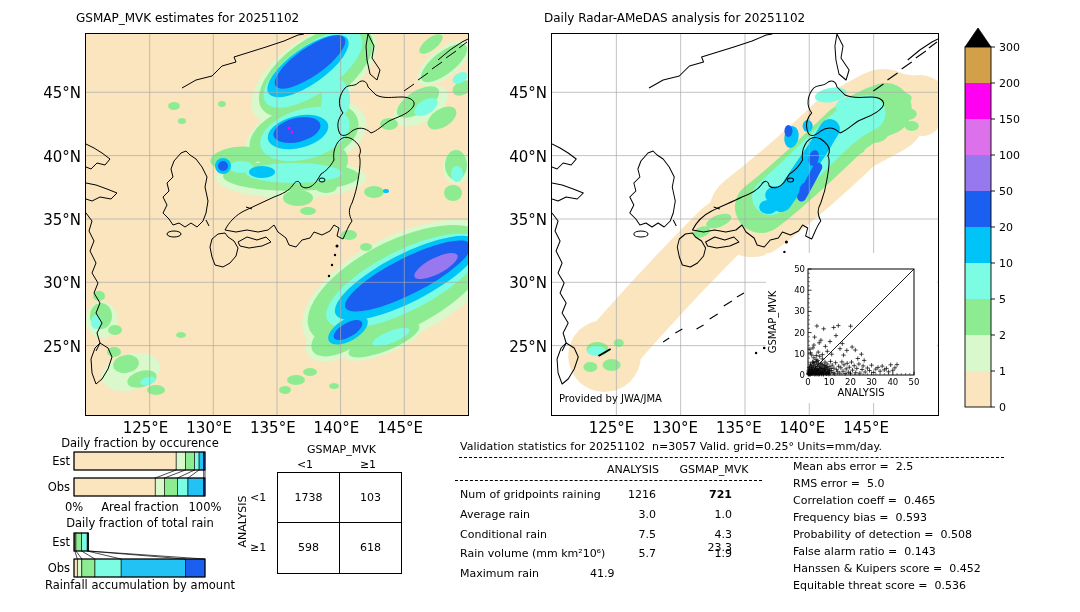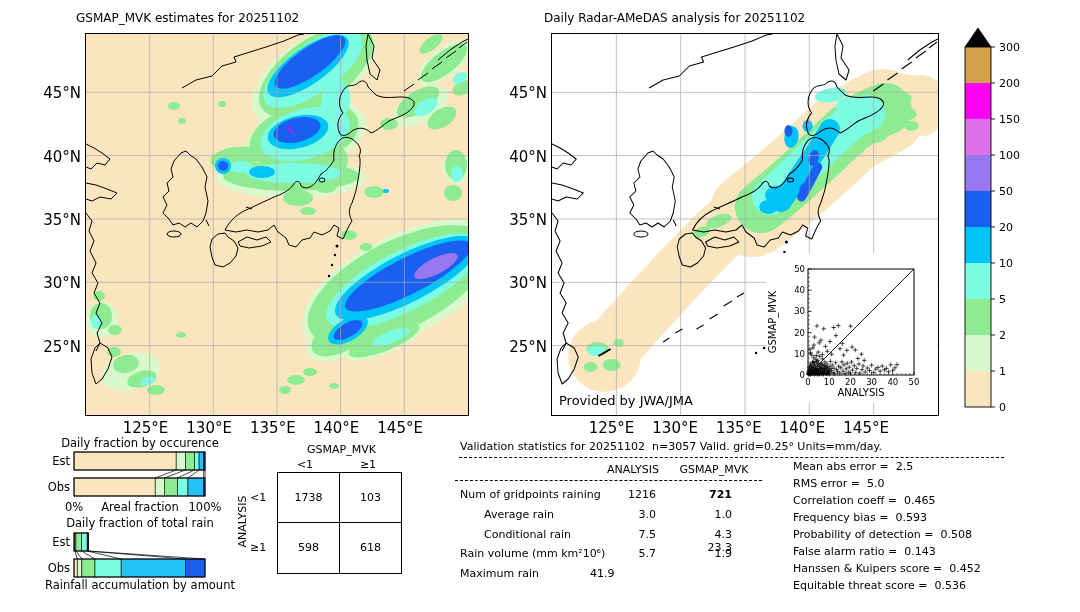--- a/index.html
+++ b/index.html
@@ -251,21 +251,21 @@
         <circle cx="230" cy="218" r="1.2"></circle>
         <circle cx="228" cy="230" r="1.2"></circle>
     <circle cx="226" cy="242" r="1.2"></circle>
         <circle cx="224" cy="252" r="1.2"></circle>
     <circle cx="210" cy="314" r="1.3"></circle>
         <circle cx="202" cy="319" r="1.2"></circle>
   </g>
 </svg>
 </div>
 
-<div class="abs" style="left:559px;top:393px;font-size:13px;">Provided by JWA/JMA</div>
+<div class="abs" style="left:559px;top:393px;font-size:10px;">Provided by JWA/JMA</div>
 
 <div id="left-lat"></div>
 <div id="left-lon"></div>
 <div id="right-lat"></div>
 <div id="right-lon"></div>
 
 <svg class="abs" style="left:955px;top:25px;" width="120" height="400" id="cbar">
     <polygon points="23,3 10,22 36,22" fill="#000000" stroke="#000" stroke-width="0.8"></polygon>
     <rect x="10" y="22" width="26" height="36" fill="#D3A04A"></rect>
     <rect x="10" y="58" width="26" height="36" fill="#FF00F3"></rect>
@@ -451,24 +451,24 @@
 
 <div class="statline" style="left:460px;top:440px;">Validation statistics for 20251102  n=3057 Valid. grid=0.25° Units=mm/day.</div>
 <div class="dashline" style="left:459px;top:457px;width:545px;"></div>
 <div class="statline" style="left:602px;top:463px;width:62px;text-align:center;">ANALYSIS</div>
 <div class="statline" style="left:676px;top:463px;width:76px;text-align:center;">GSMAP_MVK</div>
 <div class="dashline" style="left:455px;top:480px;width:307px;"></div>
 <div id="stats-rows">
     <div class="statline" style="left:460px;top:488px;">Num of gridpoints raining</div>
     <div class="statline" style="left:590px;top:488px;width:66px;text-align:right;">1216</div>
     <div class="statline" style="left:666px;top:488px;width:66px;text-align:right;font-weight:bold;">721</div>
-    <div class="statline" style="left:484px;top:508px;text-align:center;">Average rain</div>
+    <div class="statline" style="left:460px;top:508px;text-align:center;">Average rain</div>
     <div class="statline" style="left:590px;top:508px;width:66px;text-align:right;">3.0</div>
     <div class="statline" style="left:666px;top:508px;width:66px;text-align:right;">1.0</div>
-    <div class="statline" style="left:460px;top:528px;margin-left:24px;">Conditional rain</div>
+    <div class="statline" style="left:460px;top:528px;">Conditional rain</div>
     <div class="statline" style="left:590px;top:528px;width:66px;text-align:right;">7.5</div>
     <div class="statline" style="left:666px;top:528px;width:66px;text-align:right;">4.3</div>
     <div class="statline" style="left:460px;top:547px;">Rain volume (mm km²10⁶)</div>
     <div class="statline" style="left:590px;top:547px;width:66px;text-align:right;">5.7</div>
     <div class="statline" style="left:666px;top:547px;width:66px;text-align:right;">1.9</div>
     <div class="statline" style="left:460px;top:567px;">Maximum rain</div>
     <div class="statline" style="left:590px;top:567px;width:66px;">41.9</div>
     <div class="statline" style="left:666px;top:541px;width:66px;text-align:right;">23.3</div>
   </div>
 <div id="metrics">

